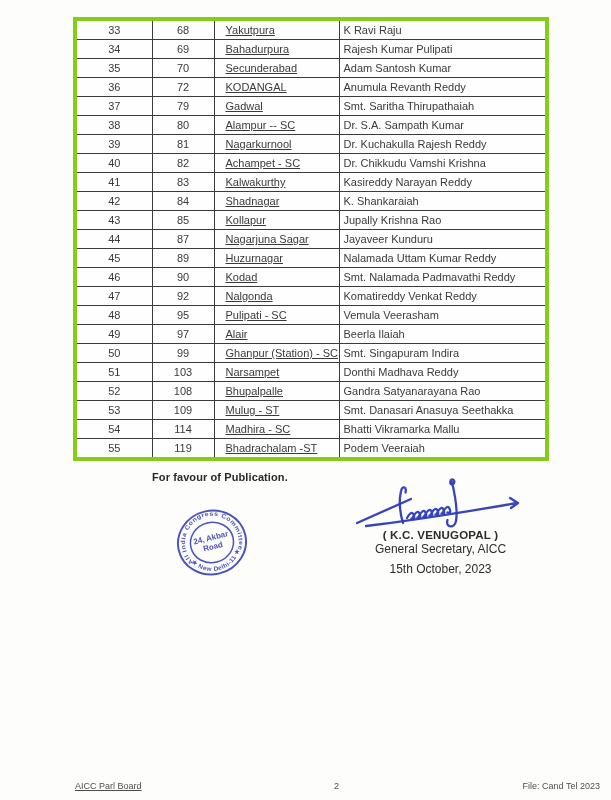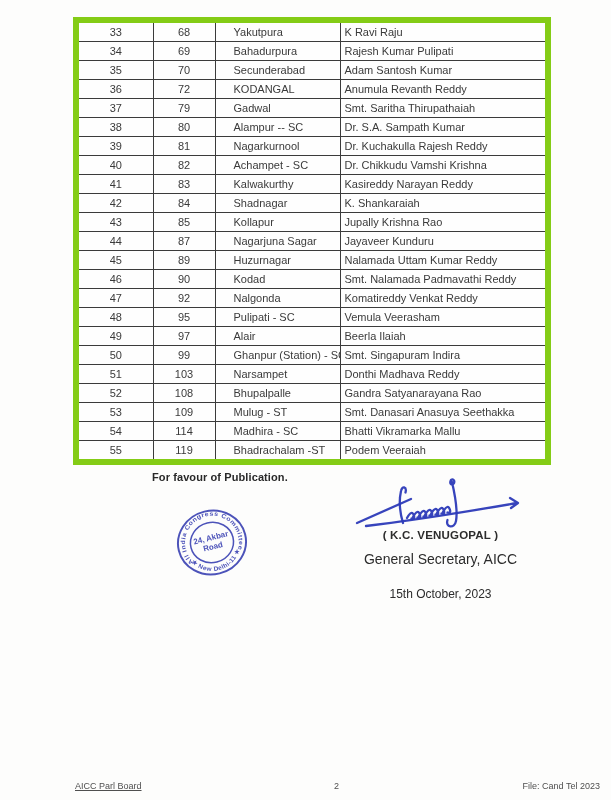--- a/index.html
+++ b/index.html
@@ -4,48 +4,48 @@
 <style>
   html,body{margin:0;padding:0;background:#e9e9e9;}
   .page{
     position:relative;width:611px;height:800px;background:#fdfdfc;
     font-family:"Liberation Sans", sans-serif;overflow:hidden;margin:0 auto;
   }
   
   table.cand{
     position:absolute;left:73px;top:17px;width:472px;
     border-collapse:collapse;table-layout:fixed;background:#fefefe;
-    border:6px solid #84cc16;
+    border:4px solid #84cc16;
   }
   table.cand td{
     border:1.4px solid #3b3b3b;height:18px;font-size:11px;color:#3a3a3a;
     padding:0 3px;white-space:nowrap;overflow:hidden;line-height:18px;
   }
   table.cand td:nth-child(1),table.cand td:nth-child(2){text-align:center;}
-  table.cand td:nth-child(3){padding-left:18px;}
+  table.cand td:nth-child(3){padding-left:11px;text-decoration:underline;}
   table.cand td:nth-child(4){padding-left:4px;border-radius:8px;}
   
   .pub-note{
     position:absolute;left:152px;top:471px;font-size:11px;font-weight:bold;
     color:#292929;letter-spacing:.1px;
   }
   
   .stamp{position:absolute;left:163px;top:497px;width:98px;height:91px;opacity:.92;}
   .stamp ellipse{fill:none;}
   .stamp text{font-weight:bold;font-family:"Liberation Sans", sans-serif;}
   .stamp .ring{font-size:8px;letter-spacing:.6px;}
   .stamp .ringb{font-size:8px;letter-spacing:.4px;}
   .stamp .ctr{font-size:10.5px;text-anchor:middle;}
   
   .signature{position:absolute;left:351px;top:476px;width:178px;height:68px;}
   .signature path{fill:none;stroke-width:2.3;stroke-linecap:round;stroke-linejoin:round;opacity:.95;}
   
   .signatory{position:absolute;left:350px;top:529px;width:181px;text-align:center;color:#2c2c2c;}
-  .sig-name{font-size:11.5px;font-weight:bold;margin-bottom:10px;letter-spacing:.2px;}
-  .sig-title{font-size:14px;margin-bottom:20px;}
+  .sig-name{font-size:11.5px;font-weight:bold;margin-bottom:1px;letter-spacing:.2px;}
+  .sig-title{font-size:12px;margin-bottom:6px;}
   .sig-date{font-size:12px;}
   
   .footer span{position:absolute;top:781px;font-size:9px;color:#4f4f4f;}
   .f-left{left:75px;text-decoration:underline;}
   .f-center{left:334px;}
   .f-right{right:11px;}
 </style>
 </head>
 <body>
 

